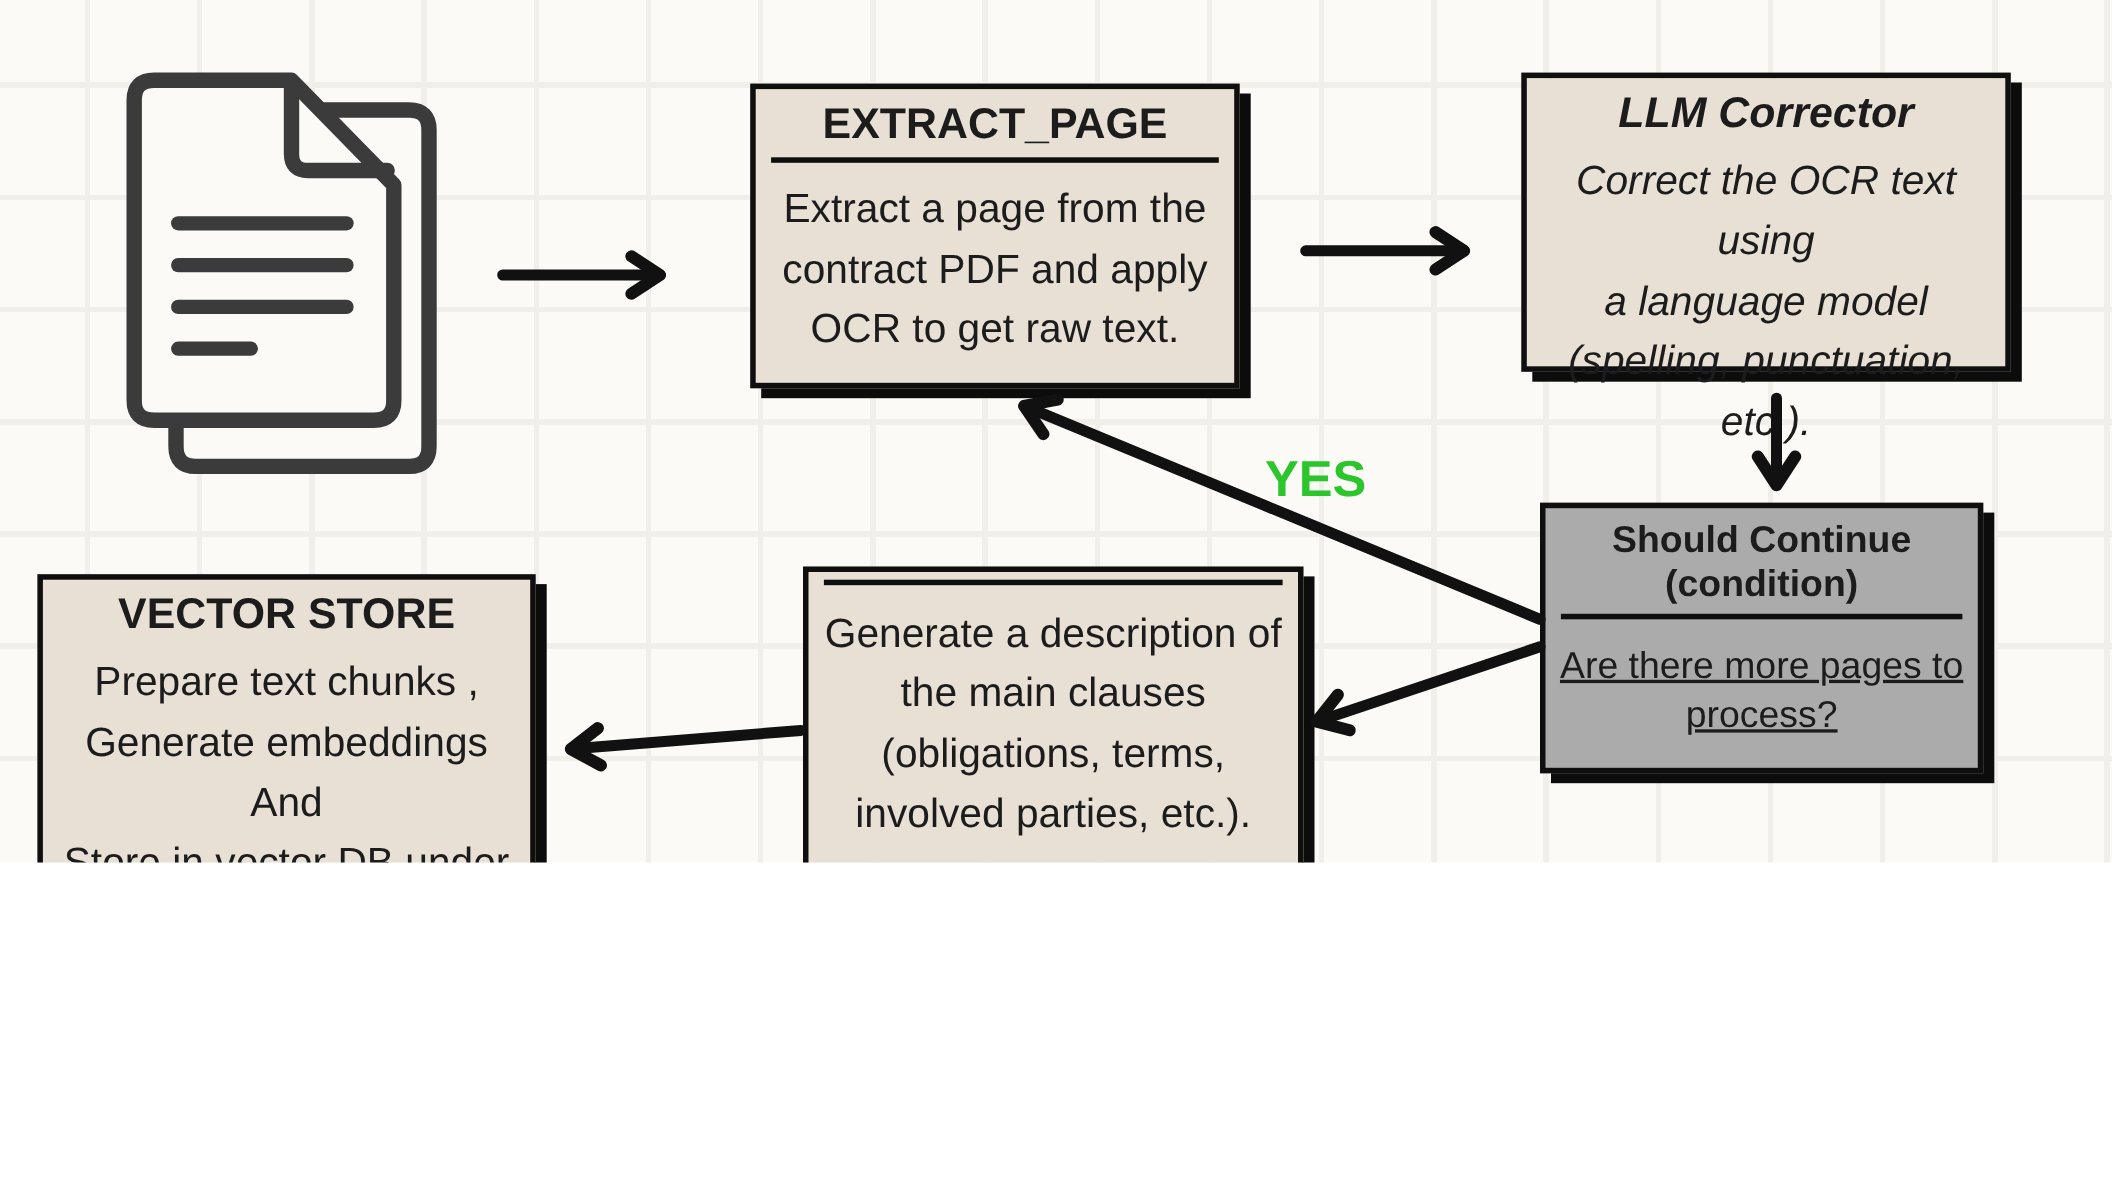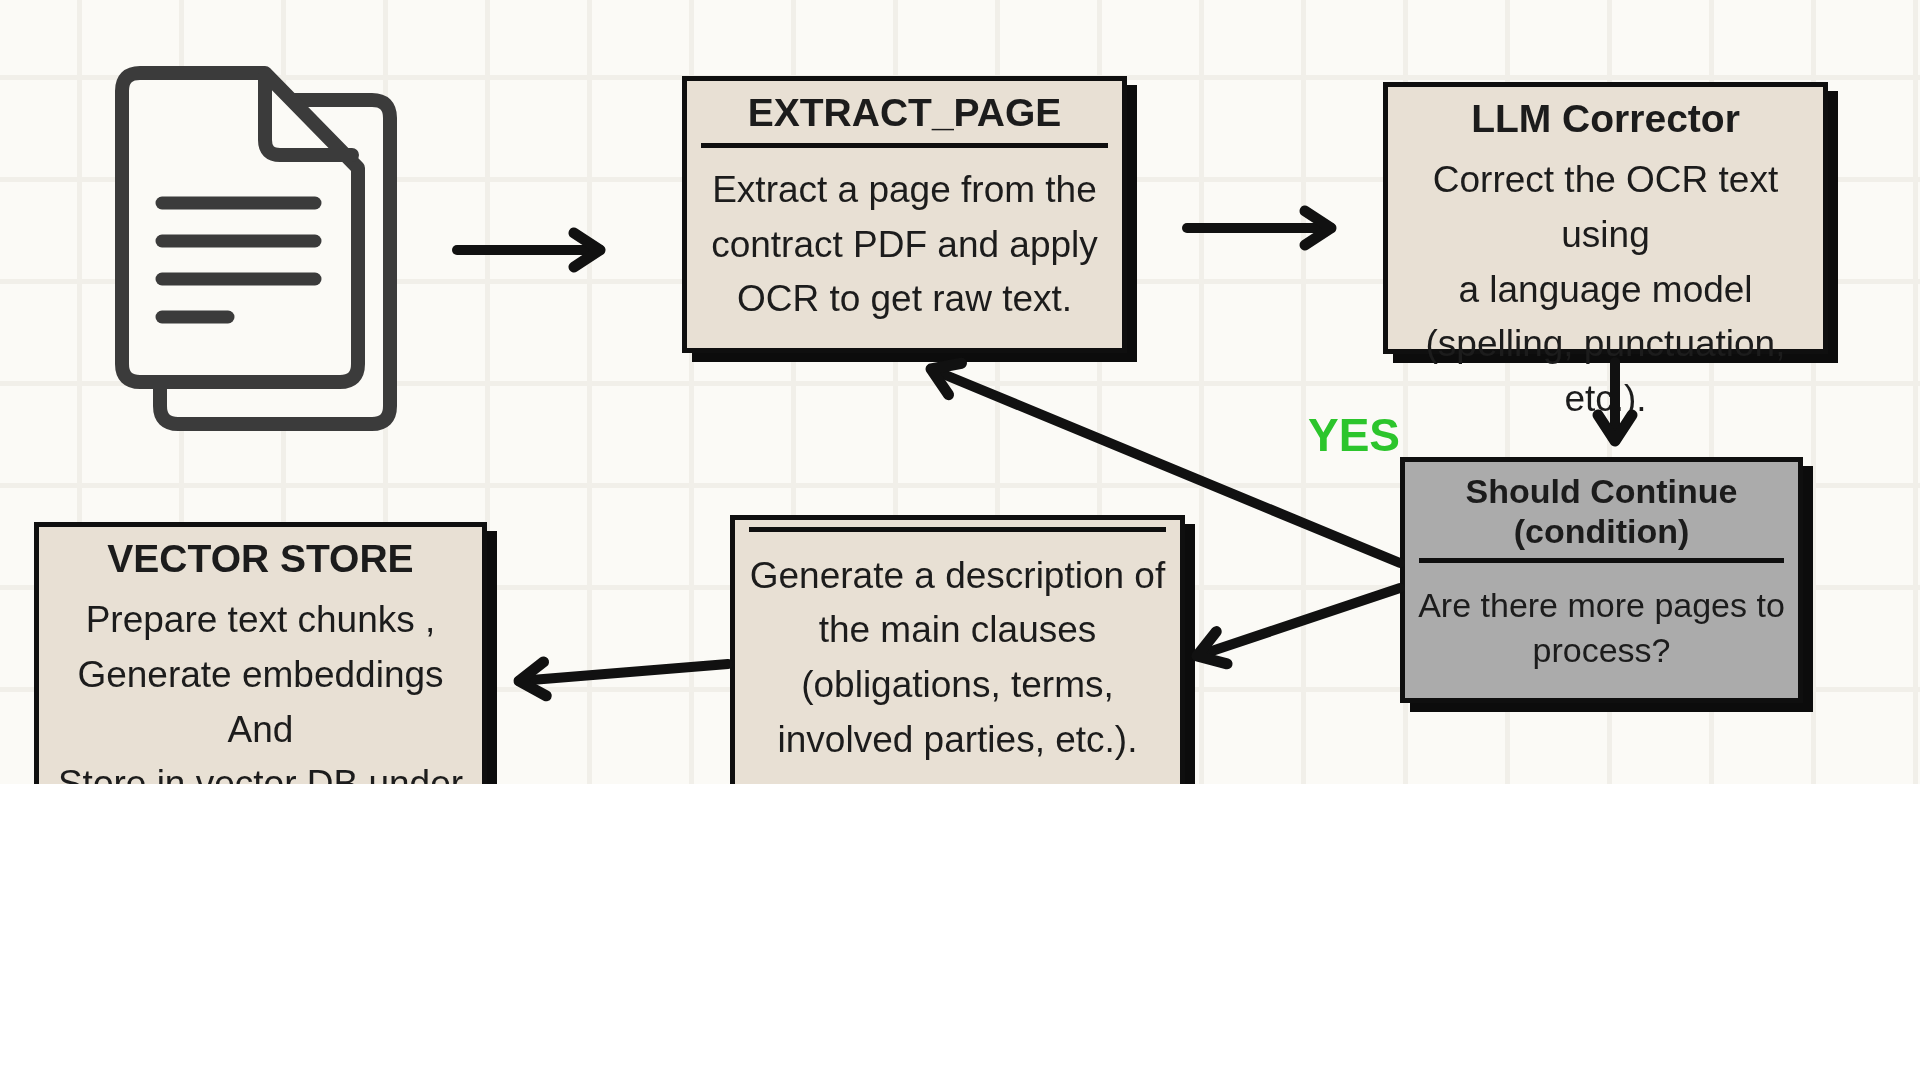--- a/index.html
+++ b/index.html
@@ -22,29 +22,29 @@
   .node .title{
     font-weight:700;font-size:39px;line-height:1.18;
     padding-top:9px;white-space:pre-line;
   }
   .node .divider{height:5px;background:#0f0f0f;margin:7px 14px 0 14px;}
   .node .body{
     flex:1;display:flex;align-items:center;justify-content:center;
     font-size:37px;line-height:1.48;white-space:pre-line;padding:4px 6px 10px 6px;
   }
   .node.small .title{font-size:34px;}
-  .node.small .body{font-size:34px;line-height:1.32;}
+  .node.small .body{font-size:34px;line-height:1.32;text-decoration:underline;}
 
   #extract-page   {left:682px;  top:76px;  width:445px; height:277px;}
-  #llm-corrector  {left:1383px; top:82px;  width:445px; height:272px;}
+  #llm-corrector  {left:1383px; top:66px;  width:445px; height:272px;font-style:italic;}
   #should-continue{left:1400px; top:457px; width:403px; height:246px;}
   #llm-describe   {left:730px;  top:515px; width:455px; height:280px;}
   #vector-store   {left:34px;   top:522px; width:453px; height:276px;}
 
-  .float-label{position:absolute;font-weight:700;width:250px;text-align:right;}
+  .float-label{position:absolute;font-weight:700;width:250px;text-align:left;}
   #label-yes{left:1150px;top:408px;font-size:46px;color:#2cc52c;}
   #label-no {left:1170px;top:658px;font-size:46px;color:#f23b3b;}
   #label-end{left:157px; top:896px;font-size:54px;color:#0f0f0f;letter-spacing:1px;}
 
   .overlay{position:absolute;left:0;top:0;}
 </style>
 </head>
 <body>
 
 <div id="canvas">

